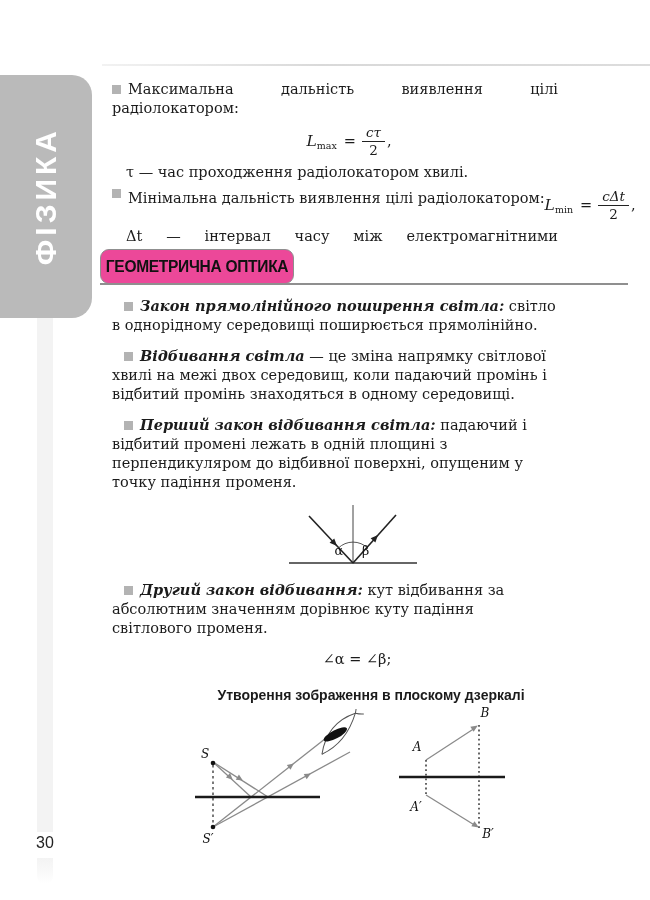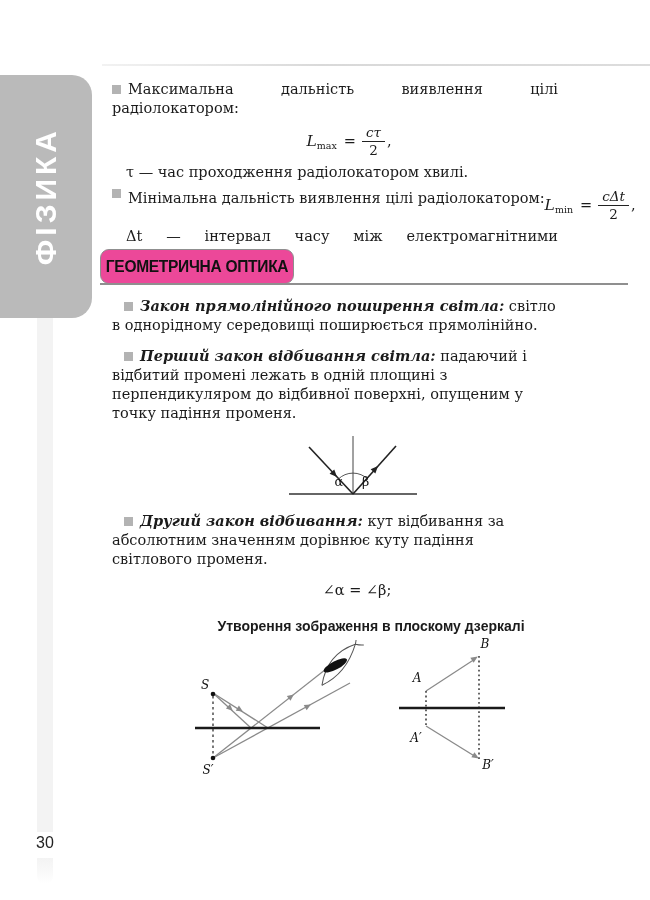--- a/index.html
+++ b/index.html
@@ -107,20 +107,21 @@
     <p class="para note">Δt — інтервал часу між електромагнітними імпульсами.</p>
   </div>
 
   <div class="section-rule"></div>
   <div class="section-box">
     <span>ГЕОМЕТРИЧНА ОПТИКА</span>
   </div>
 
   <div class="optics">
     <p class="law"><span class="bullet"></span><span class="bi">Закон прямолінійного поширення світла:</span><span> світло в однорідному середовищі поширюється прямолінійно.</span></p>
+    <p class="law"><span class="bullet"></span><span class="bi">Відбивання світла</span><span> — це зміна напрямку світлової хвилі на межі двох середовищ, коли падаючий промінь і відбитий промінь знаходяться в одному середовищі.</span></p>
     <p class="law"><span class="bullet"></span><span class="bi">Перший закон відбивання світла:</span><span> падаючий і відбитий промені лежать в одній площині з перпендикуляром до відбивної поверхні, опущеним у точку падіння променя.</span></p>
 
     <div class="diagram1-wrap">
       <svg width="180" height="72" viewBox="0 0 180 72">
         <line x1="26" y1="60" x2="154" y2="60" stroke="#333" stroke-width="1.3"></line>
         <line x1="90" y1="60" x2="90" y2="2" stroke="#444" stroke-width="1"></line>
         <line x1="46" y1="13" x2="90" y2="60" stroke="#222" stroke-width="1.6"></line>
         <polygon points="-6,-3.2 1.5,0 -6,3.2" transform="translate(73,42) rotate(47)" fill="#222"></polygon>
         <line x1="90" y1="60" x2="133" y2="12" stroke="#222" stroke-width="1.6"></line>
         <polygon points="-6,-3.2 1.5,0 -6,3.2" transform="translate(114,33) rotate(-48)" fill="#222"></polygon>

